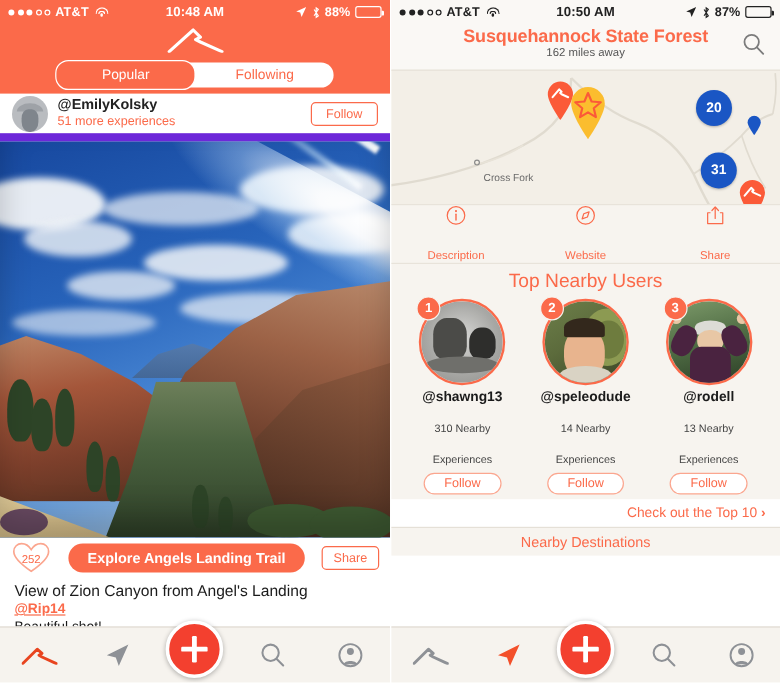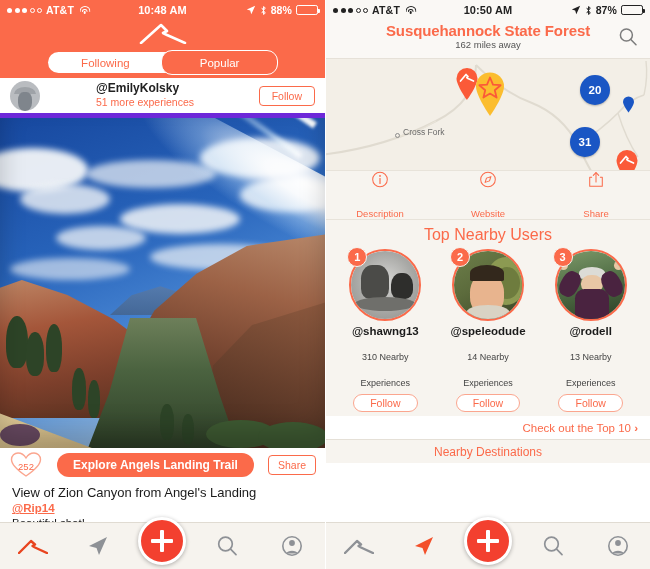--- a/index.html
+++ b/index.html
@@ -43,21 +43,21 @@
   .logo-mtn { position:absolute; top:22px; left:50%; transform:translateX(-50%); width:48px; height:22px; }
   .seg { position:absolute; top:52px; left:48px; width:230px; height:21px;
          background:#fff; border-radius:11px; display:flex; }
   .seg .opt { flex:1; display:flex; align-items:center; justify-content:center;
               font-size:11.5px; border-radius:11px; }
   .seg .opt.active { background:#fb6a4a; color:#fff; border:1.6px solid #fff;
                      margin:-1.6px 0 -1.6px -1.6px; border-radius:11px; }
   .seg .opt.inactive { color:#fb6a4a; }
 
   .userrow { height:40px; background:#fff; display:flex; align-items:center; padding:0 10px;
-             border-bottom:5px solid #6d28d9;gap:48px; }
+             border-bottom:7px solid #6d28d9; }
   .avatar-sm { width:30px; height:30px; border-radius:50%; overflow:hidden; flex:0 0 30px;
                background:#b9bcc0; position:relative; }
   .avatar-sm .hat { position:absolute; left:4px; right:4px; top:6px; height:7px;
                     background:#9ea2a7; border-radius:50% 50% 0 0 / 100% 100% 0 0; }
   .avatar-sm .face { position:absolute; left:8px; right:8px; top:11px; bottom:0;
                      background:#7f858c; border-radius:40% 40% 45% 45%; }
   .uinfo { margin-left:8px; line-height:1.25; }
   .uname { font-size:12px; color:#222; font-weight:bold; }
   .usub { font-size:10.5px; color:#fb6a4a; }
   .follow-pill { margin-left:auto; border:1px solid #fb6a4a; color:#fb6a4a; font-size:10.5px;
@@ -212,22 +212,22 @@
           <span class="batt-pct">88%</span>
           <span class="batt"><span class="fill" style="width:88%"></span></span>
         </div>
       </div>
 
       <svg class="logo-mtn" viewBox="0 0 48 22">
         <path d="M2 21 L22 3 L28 9 L24 11 L28 13 L46 21" fill="none" stroke="#fff" stroke-width="2.6" stroke-linejoin="round" stroke-linecap="round"></path>
       </svg>
 
       <div class="seg">
+        <div class="opt active">Popular</div>
         <div class="opt inactive">Following</div>
-        <div class="opt active">Popular</div>
       </div>
     </div>
 
     <div class="userrow">
       <div class="avatar-sm">
         <div class="hat"></div>
           <div class="face"></div>
       </div>
       <div class="uinfo">
         <div class="uname">@EmilyKolsky</div>
@@ -362,36 +362,36 @@
       <svg width="325" height="112" viewBox="0 0 325 112" style="position:absolute;inset:0">
         <path d="M-5 96 Q 60 88 110 62 Q 150 42 150 6" stroke="#e0dbd0" stroke-width="2" fill="none"></path>
         <path d="M150 6 Q 178 34 206 44 Q 236 56 252 86 Q 262 108 270 120" stroke="#e0dbd0" stroke-width="2" fill="none"></path>
         <path d="M252 86 Q 276 70 292 54 Q 304 40 318 36" stroke="#e0dbd0" stroke-width="1.6" fill="none"></path>
         <path d="M292 54 Q 300 80 312 98" stroke="#e0dbd0" stroke-width="1.4" fill="none"></path>
         <path d="M110 62 Q 92 74 70 78" stroke="#e8e3d8" stroke-width="1.4" fill="none"></path>
         <path d="M318 36 Q 322 18 320 2" stroke="#e0dbd0" stroke-width="1.4" fill="none"></path>
       </svg>
 
       <span class="mapdot" style="left:69px; top:74px;"></span>
-      <span class="maplabel" style="left:77px; top:68px;">Cross Fork</span>
+      <span class="maplabel" style="left:77px; top:84px;">Cross Fork</span>
 
       <svg class="pin" style="left:129px; top:8px;" width="24" height="34" viewBox="0 0 24 34">
         <path d="M12 33 C12 33 1.5 18.5 1.5 11.5 A10.5 10.5 0 1 1 22.5 11.5 C22.5 18.5 12 33 12 33 Z" fill="#fb5a38"></path>
         <path d="M5.5 14 L11 7.5 L13 9.5 L11.8 10.5 L13 11.5 L18.5 14" fill="none" stroke="#fff" stroke-width="1.7" stroke-linejoin="round" stroke-linecap="round"></path>
       </svg>
 
       <svg class="pin" style="left:148px; top:12px;" width="32" height="46" viewBox="0 0 32 46">
         <path d="M16 45 C16 45 2 25 2 15.5 A14 14 0 1 1 30 15.5 C30 25 16 45 16 45 Z" fill="#fbbd2e"></path>
         <path d="M16 6.5 L19 13.6 L26.6 14.2 L20.8 19.2 L22.6 26.6 L16 22.6 L9.4 26.6 L11.2 19.2 L5.4 14.2 L13 13.6 Z" fill="none" stroke="#fb5a38" stroke-width="1.8" stroke-linejoin="round"></path>
       </svg>
 
       <div class="cluster" style="left:254px; top:16px; width:30px; height:30px;">
         <span>20</span>
       </div>
-      <div class="cluster" style="left:244px; top:68px; width:30px; height:30px;">
+      <div class="cluster" style="left:258px; top:68px; width:30px; height:30px;">
         <span>31</span>
       </div>
 
       <svg class="pin" style="left:296px; top:37px;" width="13" height="17" viewBox="0 0 13 17">
         <path d="M6.5 16.5 C6.5 16.5 1 9 1 6 A5.5 5.5 0 1 1 12 6 C12 9 6.5 16.5 6.5 16.5 Z" fill="#1a56c4"></path>
       </svg>
 
       <svg class="pin" style="left:289px; top:90px;" width="24" height="34" viewBox="0 0 24 34">
         <path d="M12 33 C12 33 1.5 18.5 1.5 11.5 A10.5 10.5 0 1 1 22.5 11.5 C22.5 18.5 12 33 12 33 Z" fill="#fb5a38"></path>
         <path d="M5.5 14 L11 7.5 L13 9.5 L11.8 10.5 L13 11.5 L18.5 14" fill="none" stroke="#fff" stroke-width="1.7" stroke-linejoin="round" stroke-linecap="round"></path>

